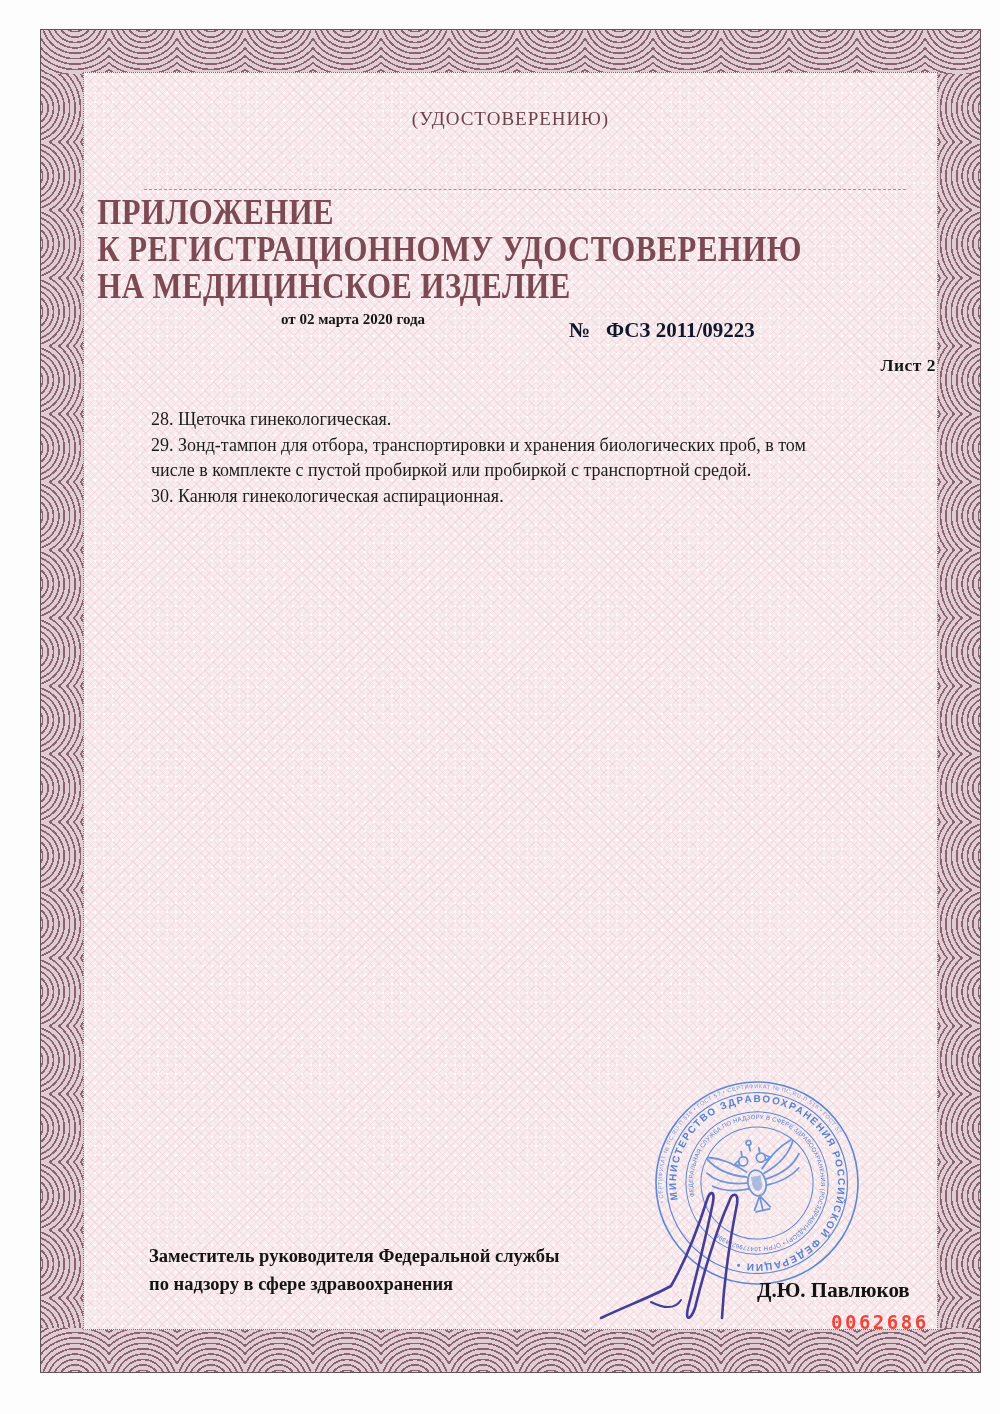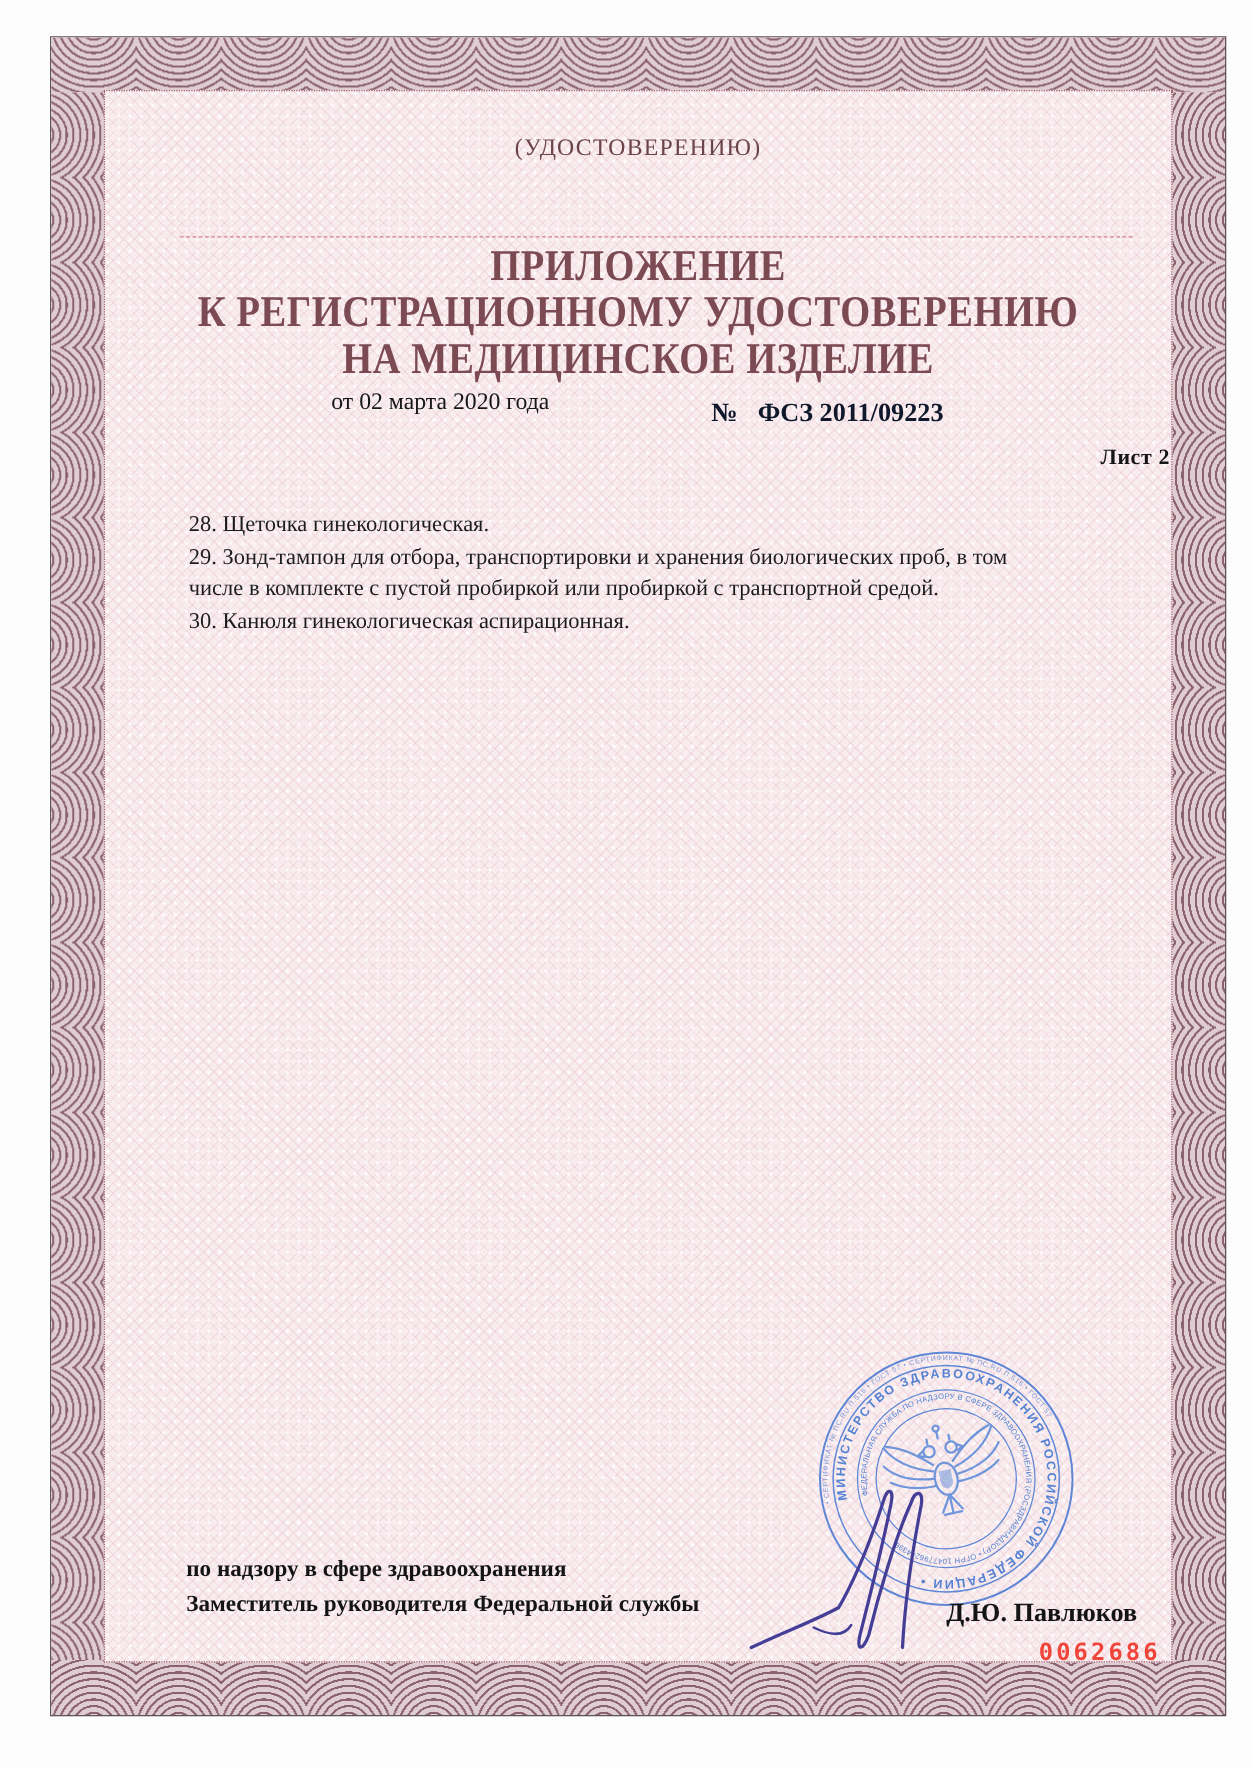--- a/index.html
+++ b/index.html
@@ -59,28 +59,28 @@
   
   .hdr{
     position:absolute;left:0;right:0;top:76px;text-align:center;
     color:#6b4449;font-size:19px;line-height:26px;letter-spacing:1px;
   }
   .divider{
     position:absolute;left:103px;top:159px;width:762px;height:0;
     border-top:1.2px dashed #c9737f;opacity:.85;
   }
   .title{
-    position:absolute;left:0;right:0;top:164px;text-align:center;
+    position:absolute;left:0;right:0;top:164px;text-align:left;
     color:#7c4a53;font-weight:bold;
   }
   .title-line{display:block;font-size:35px;line-height:37px;letter-spacing:.5px;
     transform:scaleX(0.88);transform-origin:50% 50%;white-space:nowrap;}
   .meta-date{
-    position:absolute;left:224px;top:281px;
-    color:#161616;font-weight:normal;font-size:19px;white-space:nowrap;
+    position:absolute;left:240px;top:281px;
+    color:#161616;font-weight:bold;font-size:15px;white-space:nowrap;
   }
   .meta-number{
     position:absolute;left:528px;top:288px;
     color:#0f172a;font-weight:bold;font-size:21px;white-space:nowrap;
   }
   .meta-number .nsign{margin-right:16px;}
   .sheet{
     position:absolute;right:44px;top:325px;
     color:#161616;font-weight:bold;font-size:17.5px;letter-spacing:.5px;
   }
@@ -189,20 +189,20 @@
     </svg>
 
     <svg class="sig-svg" viewBox="0 0 210 178">
       <g fill="none" stroke="#453e96" stroke-width="2.6" stroke-linecap="round">
         <path d="M 10 138 C 40 124, 62 116, 80 106 C 95 80, 108 45, 116 20 C 119 10, 124 11, 122 22 C 114 62, 104 100, 97 128 C 94 140, 99 142, 104 128 C 112 95, 126 48, 138 22 C 141 12, 148 12, 146 24 C 139 60, 133 100, 131 138"></path>
         <path d="M 60 122 C 72 128, 84 130, 90 120" stroke-width="2"></path>
       </g>
     </svg>
 
     <div class="foot-pos">
+      <div>Заместитель руководителя Федеральной службы</div>
       <div>по надзору в сфере здравоохранения</div>
-      <div>Заместитель руководителя Федеральной службы</div>
     </div>
     <div class="signer">Д.Ю. Павлюков</div>
     <div class="serial">0062686</div>
 
   </div>
 </div>
 
 </body></html>

